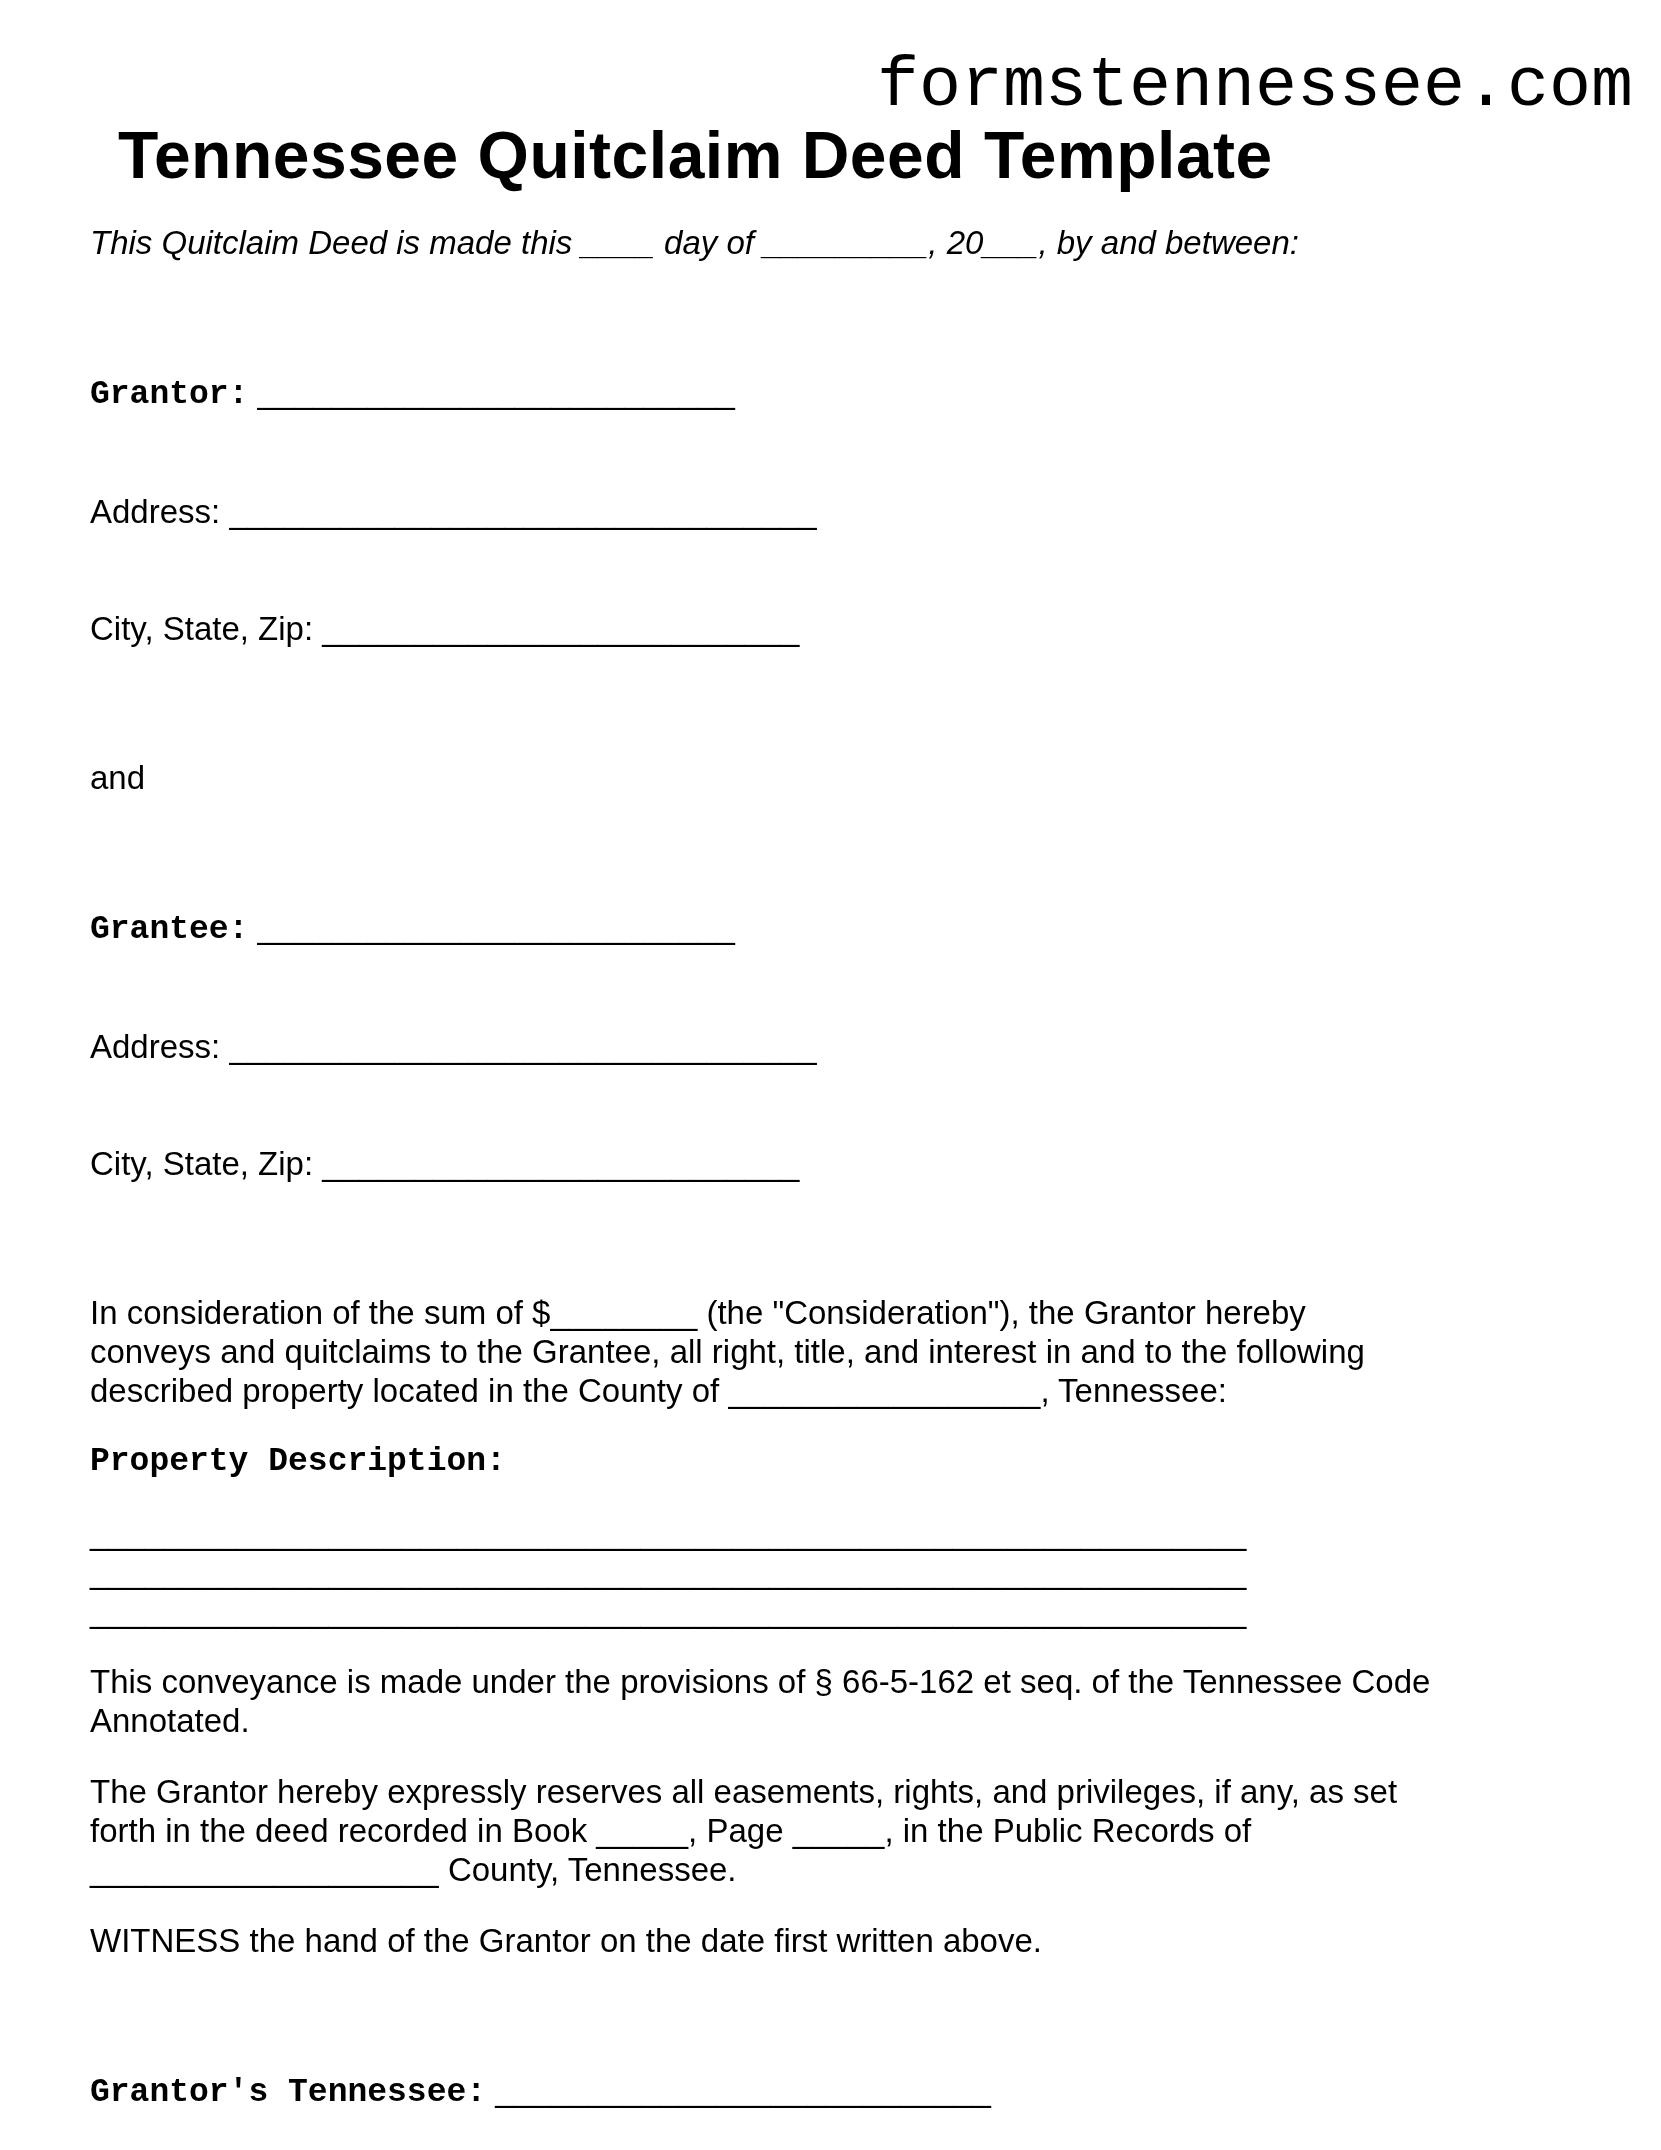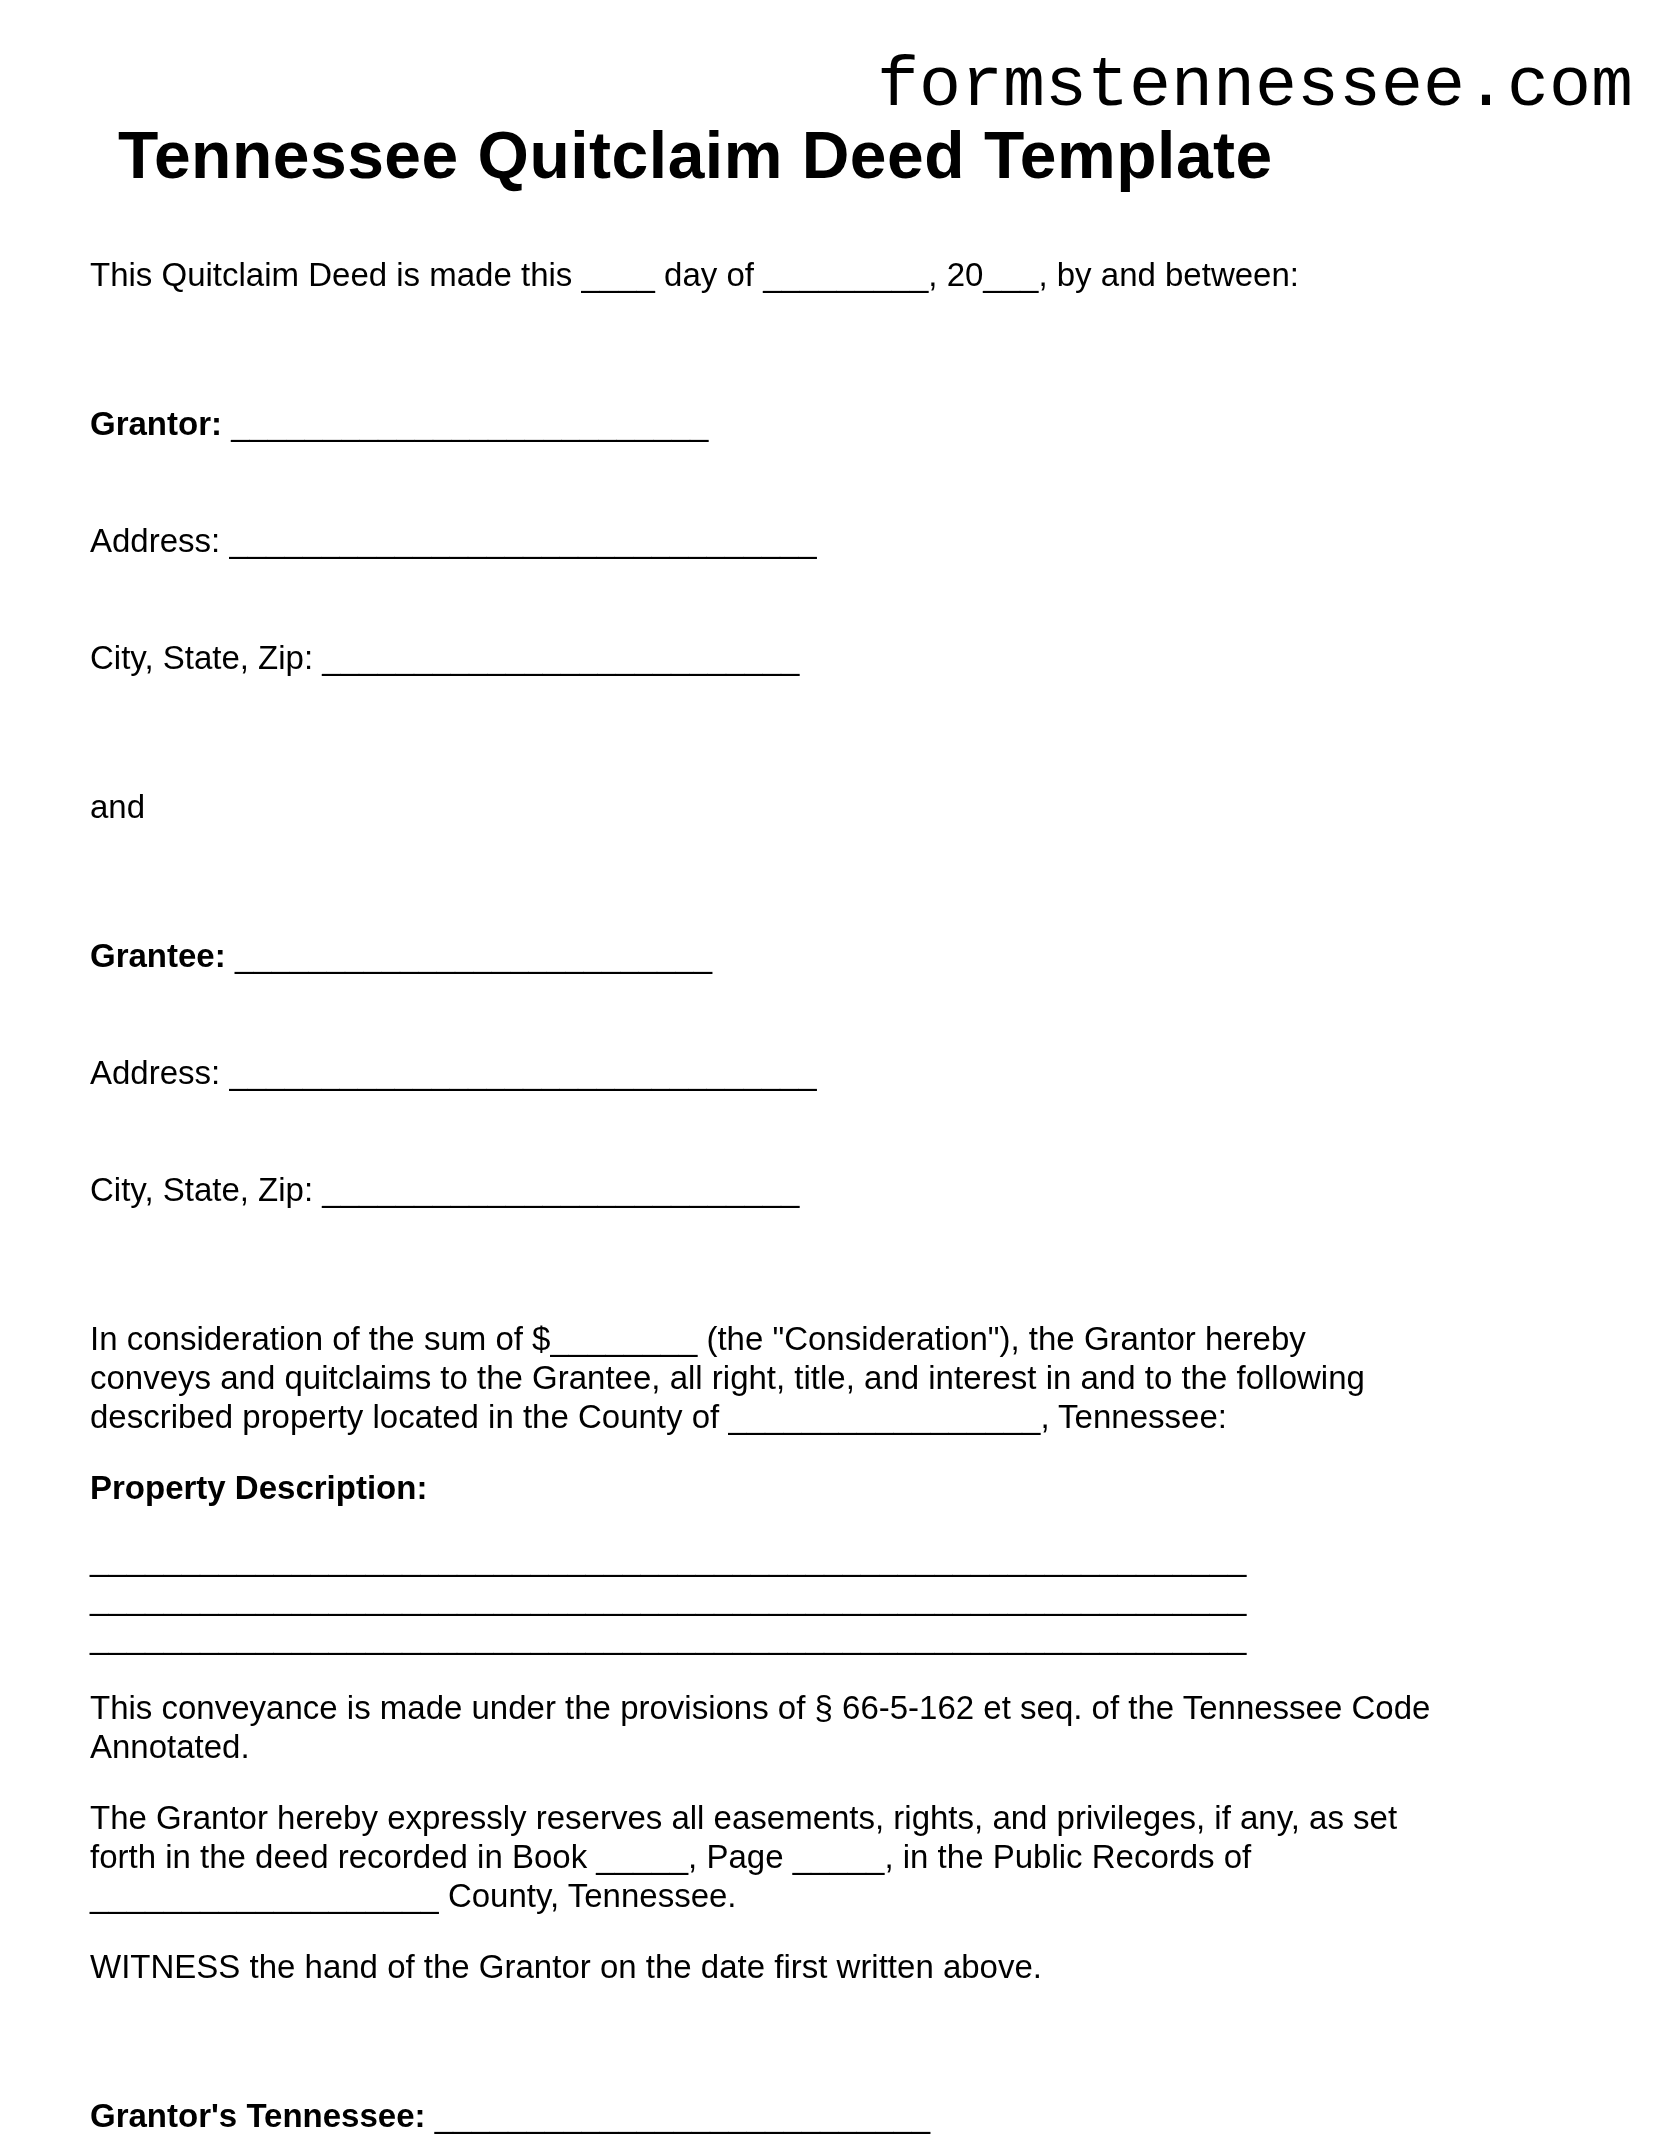--- a/index.html
+++ b/index.html
@@ -33,27 +33,29 @@
     font-weight: bold;
     letter-spacing: 0.5px;
     margin: -5px 0 0 118px;
     white-space: pre;
   }
   .p {
     margin: 32px 40px 32px 90px;
     white-space: pre;
   }
   .p.first {
-    margin-top: 62px;
+    margin-top: 30px;
+    font-style: italic;
   }
   .line {
     white-space: pre;
   }
   .b {
     font-weight: bold;
+    font-family: Liberation Mono, monospace;
   }
 </style>
 </head>
 <body>
 
 <div class="page">
 
   <div class="watermark">formstennessee.com</div>
 
   <h1 class="title">Tennessee Quitclaim Deed Template</h1>

